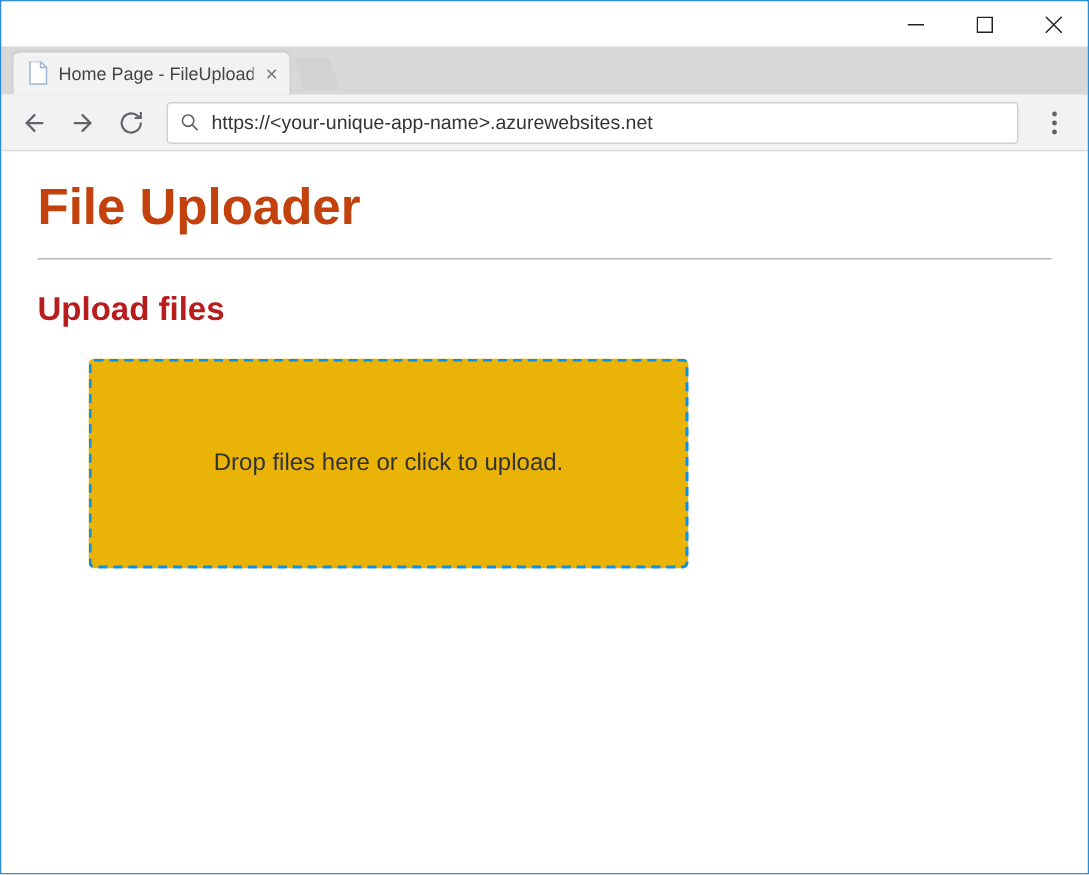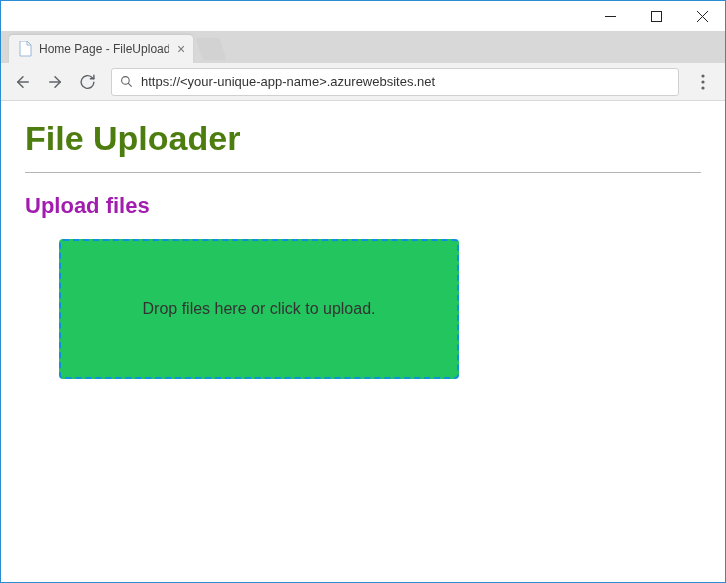--- a/index.html
+++ b/index.html
@@ -153,42 +153,42 @@
     .content {
       flex: 1;
       overflow: auto;
       background: #fff;
       padding: 18px 24px 24px 24px;
     }
     .content h1 {
       font-family: "Trebuchet MS", "Segoe UI", sans-serif;
       font-size: 34px;
       font-weight: bold;
-      color: #4d7c0f;
+      color: #c2410c;
       margin-bottom: 14px;
     }
     .content hr {
       border: none;
       border-top: 1px solid #b5b5b5;
       margin-bottom: 20px;
     }
     .content h2 {
       font-family: "Trebuchet MS", "Segoe UI", sans-serif;
       font-size: 22px;
       font-weight: bold;
-      color: #a21caf;
+      color: #b91c1c;
       margin-bottom: 20px;
     }
     .h2-upload {
       margin-top: 4px;
     }
     .dropzone {
       width: 400px;
       min-height: 140px;
-      background: #22c55e;
+      background: #eab308;
       border: 2px dashed #0f8fe0;
       border-radius: 4px;
       display: flex;
       align-items: center;
       justify-content: center;
       margin: 0 0 34px 34px;
       padding: 20px;
       text-align: center;
       color: #333;
       font-size: 16px;

